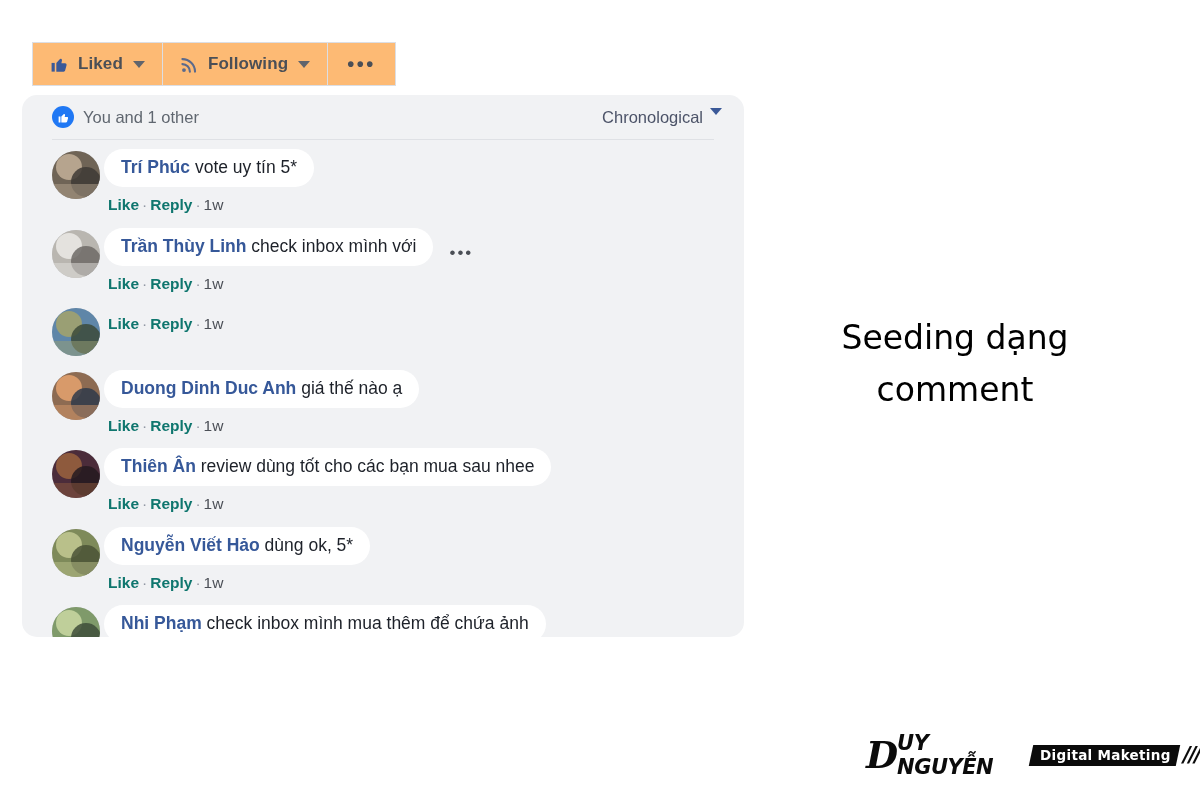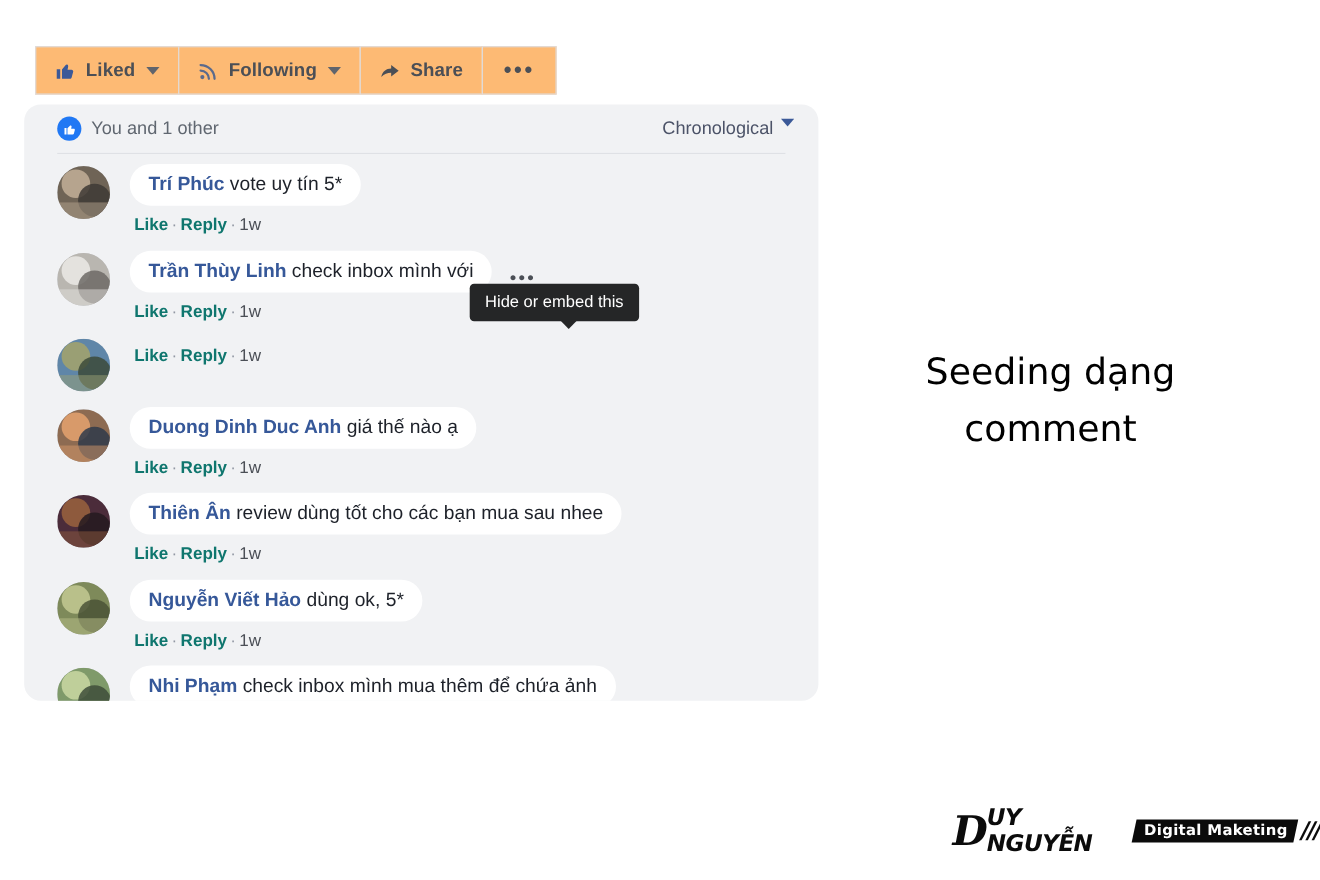--- a/index.html
+++ b/index.html
@@ -129,21 +129,21 @@
     width: 48px; height: 48px;
     border-radius: 50%;
     flex: none;
     margin-top: 2px;
     overflow: hidden;
     position: relative;
     background: #c9ccd1;
   }
   .avatar svg { display: block; width: 100%; height: 100%; }
   .c-body {
-    margin-left: 18px;
+    margin-left: 4px;
     display: flex;
     flex-direction: column;
     align-items: flex-start;
   }
   .bubble {
     background: #ffffff;
     border-radius: 19px;
     padding: 7px 17px 8px 17px;
     font-size: 17.5px;
     line-height: 23px;
@@ -287,28 +287,20 @@
         <svg width="19" height="19" viewBox="0 0 24 24">
           <circle cx="5" cy="19" r="2.4" fill="#5b6a8c"></circle>
           <path d="M3 11.5a9.5 9.5 0 0 1 9.5 9.5" fill="none" stroke="#5b6a8c" stroke-width="2.6" stroke-linecap="round"></path>
           <path d="M3 5.2A16 16 0 0 1 19 21" fill="none" stroke="#5b6a8c" stroke-width="2.6" stroke-linecap="round"></path>
         </svg>
       </span>
       <span>Following</span>
       <span class="caret"></span>
     </div>
 
-    <div class="act-btn">
-      <span class="ico">
-        <svg width="19" height="19" viewBox="0 0 24 24">
-          <path fill="#4b4f56" d="M2 19c1.5-6.6 5.6-9.6 11.4-9.8V5.1L22 11.7l-8.6 6.6v-4.2C9 14.2 5.6 15.6 2 19z"></path>
-        </svg>
-      </span>
-      <span>Share</span>
-    </div>
 
     <div class="act-btn">
       <span class="dots3">•••</span>
     </div>
   </div>
 
   <div id="comments-wrap">
 
     <div id="reaction-row">
       <div id="reaction-left">
@@ -435,24 +427,20 @@
           <div class="c-body">
             <div class="c-line">
               <div class="bubble"><span class="cname">Nhi Phạm</span><span> check inbox mình mua thêm để chứa ảnh</span></div>
             </div>
             <div class="meta"><span class="mlink">Like</span><span class="dot">·</span><span class="mlink">Reply</span><span class="dot">·</span><span>1w</span></div>
           </div>
         </div>
       </div>
   </div>
 
-  <div id="tooltip">
-    <span>Hide or embed this</span>
-    <span class="tip-arrow"></span>
-  </div>
 </div>
 
 <div id="caption">
   <div>Seeding dạng</div>
   <div>comment</div>
 </div>
 
 <div id="logo">
   <span id="logo-d">D</span>
   <span id="logo-name">UY NGUYỄN</span>

